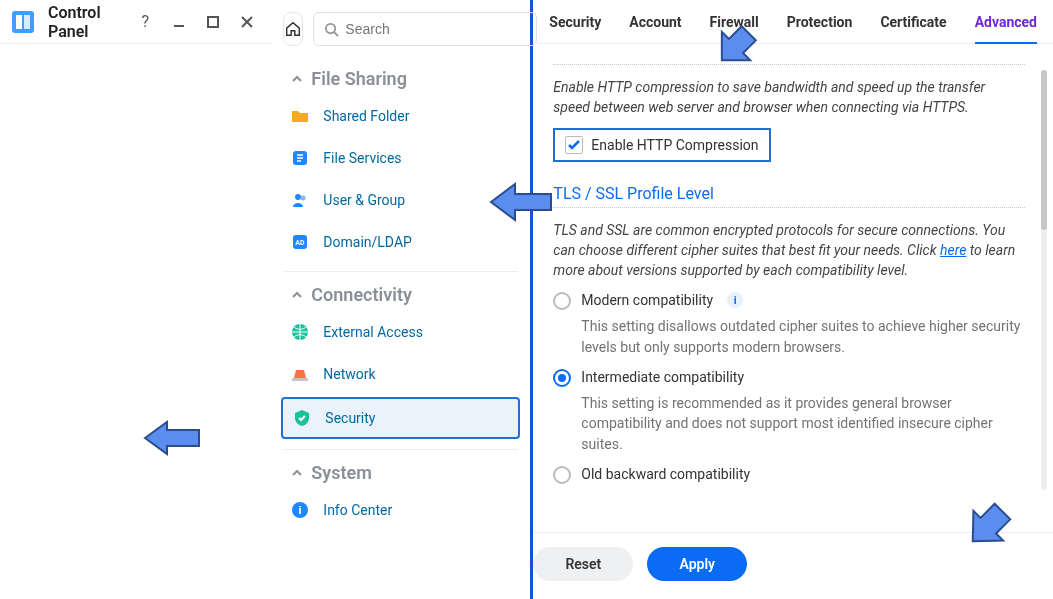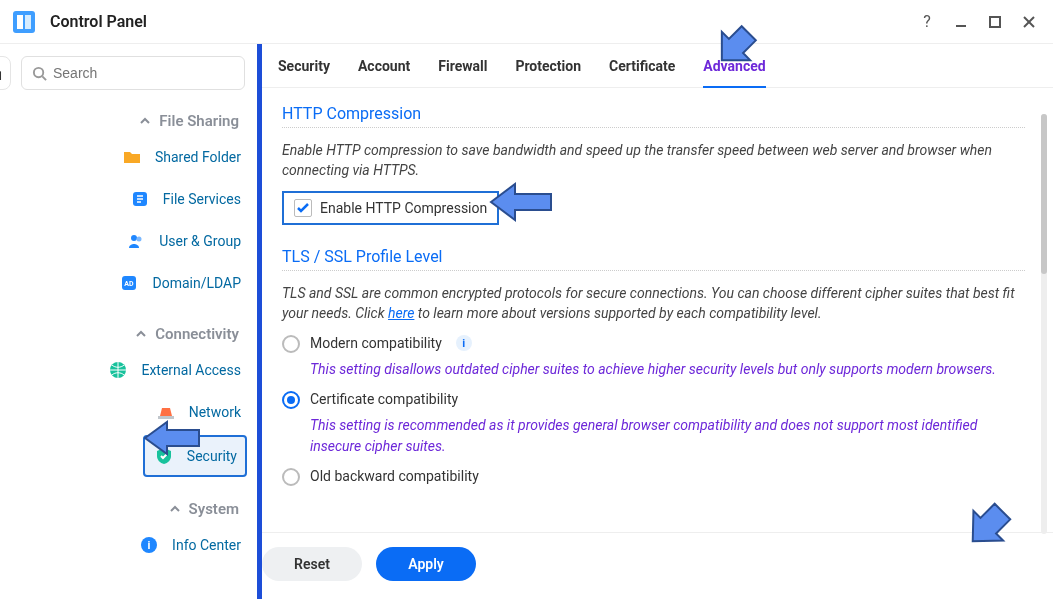--- a/index.html
+++ b/index.html
@@ -8,21 +8,21 @@
   font-size: 14px;
   color: #333;
   background: #fff;
   width: 1053px;
   height: 599px;
   overflow: hidden;
   position: relative;
 }
 .window {
   display: flex;
-  flex-direction: column;
+  flex-direction: row;
   width: 100%;
   height: 100%;
 }
 .titlebar {
   display: flex;
   align-items: center;
   height: 44px;
   padding: 0 14px 0 10px;
   border-bottom: 1px solid #eee;
 }
@@ -40,25 +40,24 @@
 .titlebar .win-controls { display:flex; gap: 14px; align-items:center; color:#555; }
 .titlebar .win-btn { width:20px; height:20px; display:flex; align-items:center; justify-content:center; cursor:pointer; font-size:16px; }
 
 .body {
   display: flex;
   flex: 1;
   min-height: 0;
 }
 .sidebar {
   width: 262px;
-  border-right: 5px solid #1d4ed8;
+  border-right: 3px solid #1d4ed8;
   display:flex;
   flex-direction: column;
   padding-top: 6px;
-  align-items: flex-end;
 }
 .sidebar-top { display:flex; align-items:center; gap:10px; padding: 6px 12px 10px 12px; }
 .home-btn {
   width: 34px; height: 34px;
   border: 1px solid #e5e5e5;
   border-radius: 8px;
   display:flex; align-items:center; justify-content:center;
   color:#555; cursor:pointer;
 }
 .search-wrap {
@@ -73,21 +72,21 @@
 .search-wrap input {
   border:none; outline:none; flex:1; font-size:14px; color:#333; background:transparent;
 }
 .search-wrap .si { margin-right:6px; display:flex; }
 
 .section-header {
   display:flex; align-items:center; gap:8px;
   padding: 12px 18px 6px 20px;
   color: #8a8f98;
   font-weight: 600;
-  font-size: 15px;
+  font-size: 18px;
   cursor:pointer;
 }
 .section-header .chev { display:flex; }
 .divider { height:1px; background:#eee; margin: 8px 12px 0 12px; }
 
 .nav-item {
   display:flex; align-items:center; gap:12px;
   padding: 10px 16px 10px 18px;
   color:#0369a1; cursor:pointer;
   position:relative;
@@ -163,21 +162,21 @@
   display:flex; align-items:center; justify-content:center;
 }
 .radio-row.selected .radio-circle { border-color:#0a6cf5; }
 .radio-row.selected .radio-circle::after {
   content:""; width:8px; height:8px; background:#0a6cf5; border-radius:50%;
 }
 .info-dot {
   width:16px; height:16px; border-radius:50%; background:#e6f1fd; color:#0a6cf5;
   display:inline-flex; align-items:center; justify-content:center; font-size:11px; font-weight:700; margin-left:4px;
 }
-.subdesc { color:#6d28d9; margin: 6px 0 4px 28px; line-height:1.45;font-style:italic; }
+.subdesc { color:#737373; margin: 6px 0 4px 28px; line-height:1.45; }
 a.link { color:#0a6cf5; text-decoration:underline; cursor:pointer; }
 
 .footer {
   display:flex; justify-content:flex-start; gap:14px;
   padding: 14px 34px 18px 0;
   border-top: 1px solid #eee;
 }
 .btn {
   min-width: 100px;
   height: 34px;
@@ -356,21 +355,20 @@
         <div class="tab">Security</div>
         <div class="tab">Account</div>
         <div class="tab">Firewall</div>
         <div class="tab">Protection</div>
         <div class="tab">Certificate</div>
         <div class="tab active">Advanced</div>
       </div>
 
       <div class="content">
 
-        <div class="section-title">HTTP Compression</div>
         <hr class="dotted-rule">
         <div class="para">Enable HTTP compression to save bandwidth and speed up the transfer speed between web server and browser when connecting via HTTPS.</div>
 
         <div class="checkbox-row">
           <span class="checkbox-box">
             <svg width="14" height="14" viewBox="0 0 14 14">
                 <path d="M2 7 l3 3 l7 -7" stroke="#0a6cf5" stroke-width="2.5" fill="none"></path>
               </svg>
           </span>
           <span>Enable HTTP Compression</span>
@@ -386,21 +384,21 @@
 
         <div class="radio-row">
           <span class="radio-circle"></span>
           <span>Modern compatibility</span>
           <span class="info-dot">i</span>
         </div>
         <div class="subdesc">This setting disallows outdated cipher suites to achieve higher security levels but only supports modern browsers.</div>
 
         <div class="radio-row selected">
           <span class="radio-circle"></span>
-          <span>Certificate compatibility</span>
+          <span>Intermediate compatibility</span>
         </div>
         <div class="subdesc">This setting is recommended as it provides general browser compatibility and does not support most identified insecure cipher suites.</div>
 
         <div class="radio-row">
           <span class="radio-circle"></span>
           <span>Old backward compatibility</span>
         </div>
 
       </div>
 

